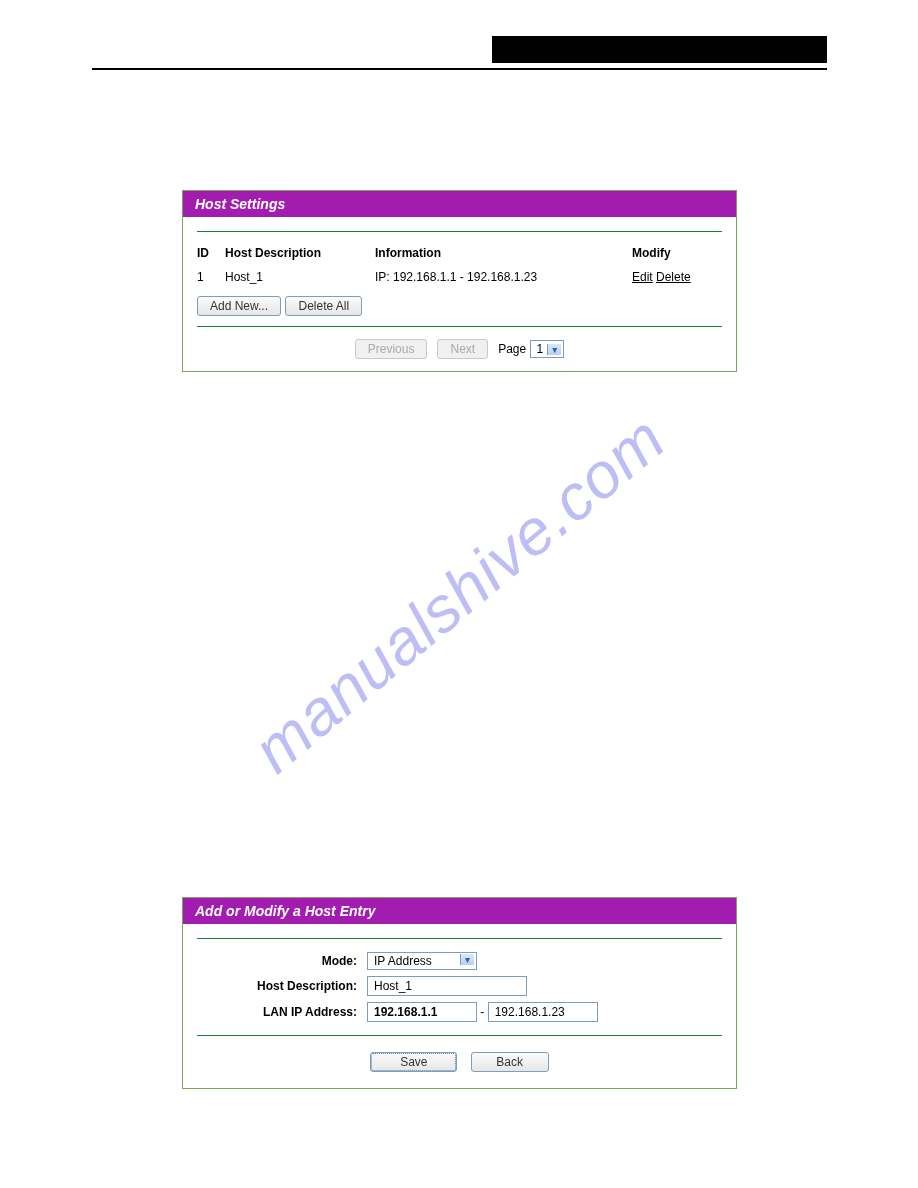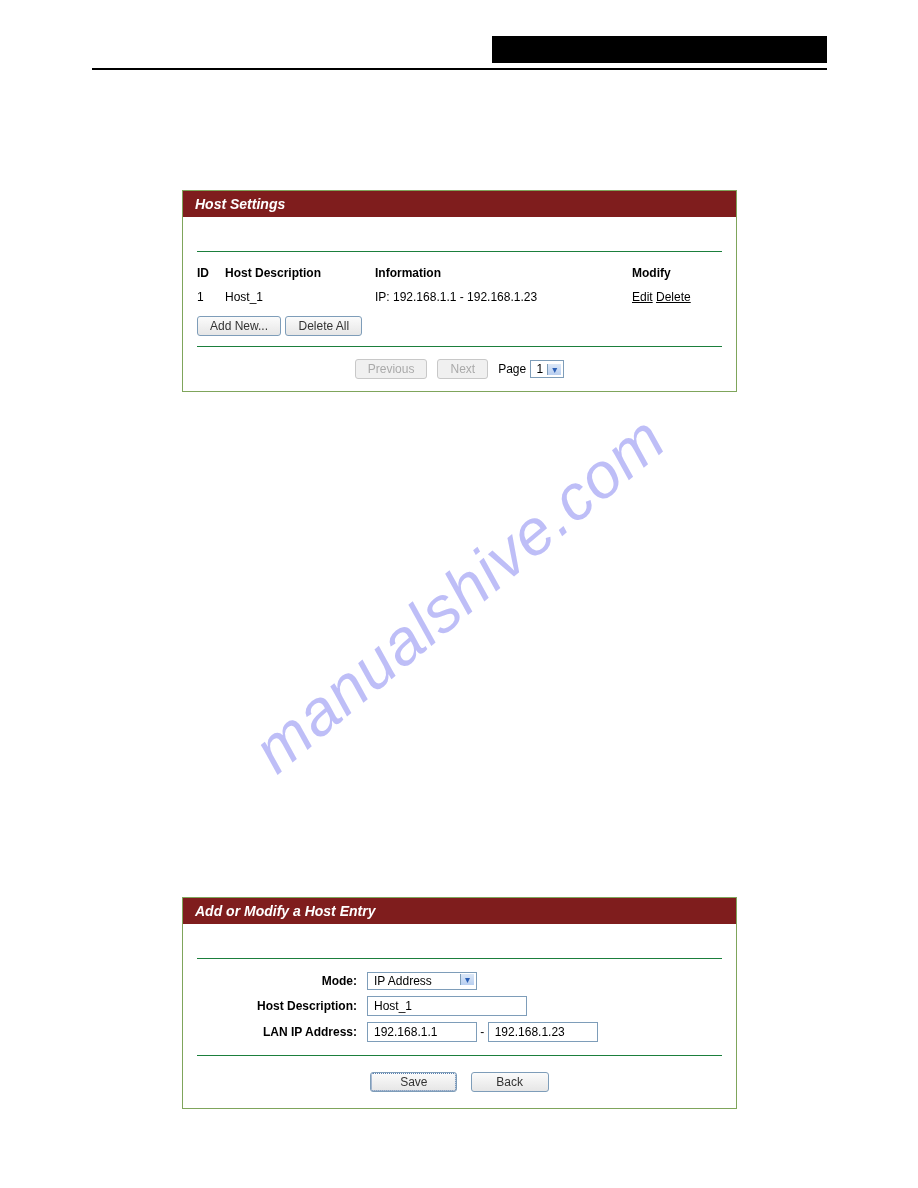--- a/index.html
+++ b/index.html
@@ -27,28 +27,28 @@
     height: 2px;
     background: #000;
   }
   .panel {
     border: 1px solid #7fa55b;
     background: #fff;
     margin: 0;
     width: 555px;
   }
   .panel-green-hdr {
-    background: #7f1d1d;
+    background: #a21caf;
     color: #fff;
     font-weight: bold;
     font-size: 14px;
     padding: 5px 12px;
     font-style: italic;
   }
-  .panel-body { padding: 10px 14px 12px 14px; margin-top: 20px; }
+  .panel-body { padding: 10px 14px 12px 14px; }
   .hrthin { border: none; border-top: 1px solid #1b7f3c; margin: 4px 0 10px 0; }
   .hrthin2 { border: none; border-top: 1px solid #1b7f3c; margin: 10px 0 8px 0; }
   table.hosttbl { width: 100%; border-collapse: collapse; font-size: 12px; }
   table.hosttbl th { text-align: left; font-weight: bold; padding: 4px 4px 8px 0; }
   table.hosttbl td { text-align: left; padding: 2px 4px 8px 0; }
   .link { color: #000000; text-decoration: underline; cursor: pointer; font-size: 12px; }
   .btn {
     display: inline-block;
     font-size: 12px;
     padding: 2px 12px;
@@ -181,21 +181,21 @@
         <span class="selbox" style="width:110px;">
           <span>IP Address</span><span class="chev" style="float:right;">▾</span>
         </span>
       </div>
       <div class="formrow">
         <label>Host Description:</label>
         <input class="txt" style="width: 160px;" value="Host_1">
       </div>
       <div class="formrow">
         <label>LAN IP Address:</label>
-        <input class="txt" style="width: 110px;" value="192.168.1.1">
+        <input class="txt" style="width: 110px; font-weight: bold;" value="192.168.1.1">
         &nbsp;<span>-</span>&nbsp;
         <input class="txt" style="width: 110px;" value="192.168.1.23">
       </div>
       <hr class="hrthin2">
       <div class="footerbtns">
         <button class="btn btn-dotted" style="width:87px">Save</button>
         &nbsp;
         <button class="btn" style="width:78px">Back</button>
       </div>
     </div>

